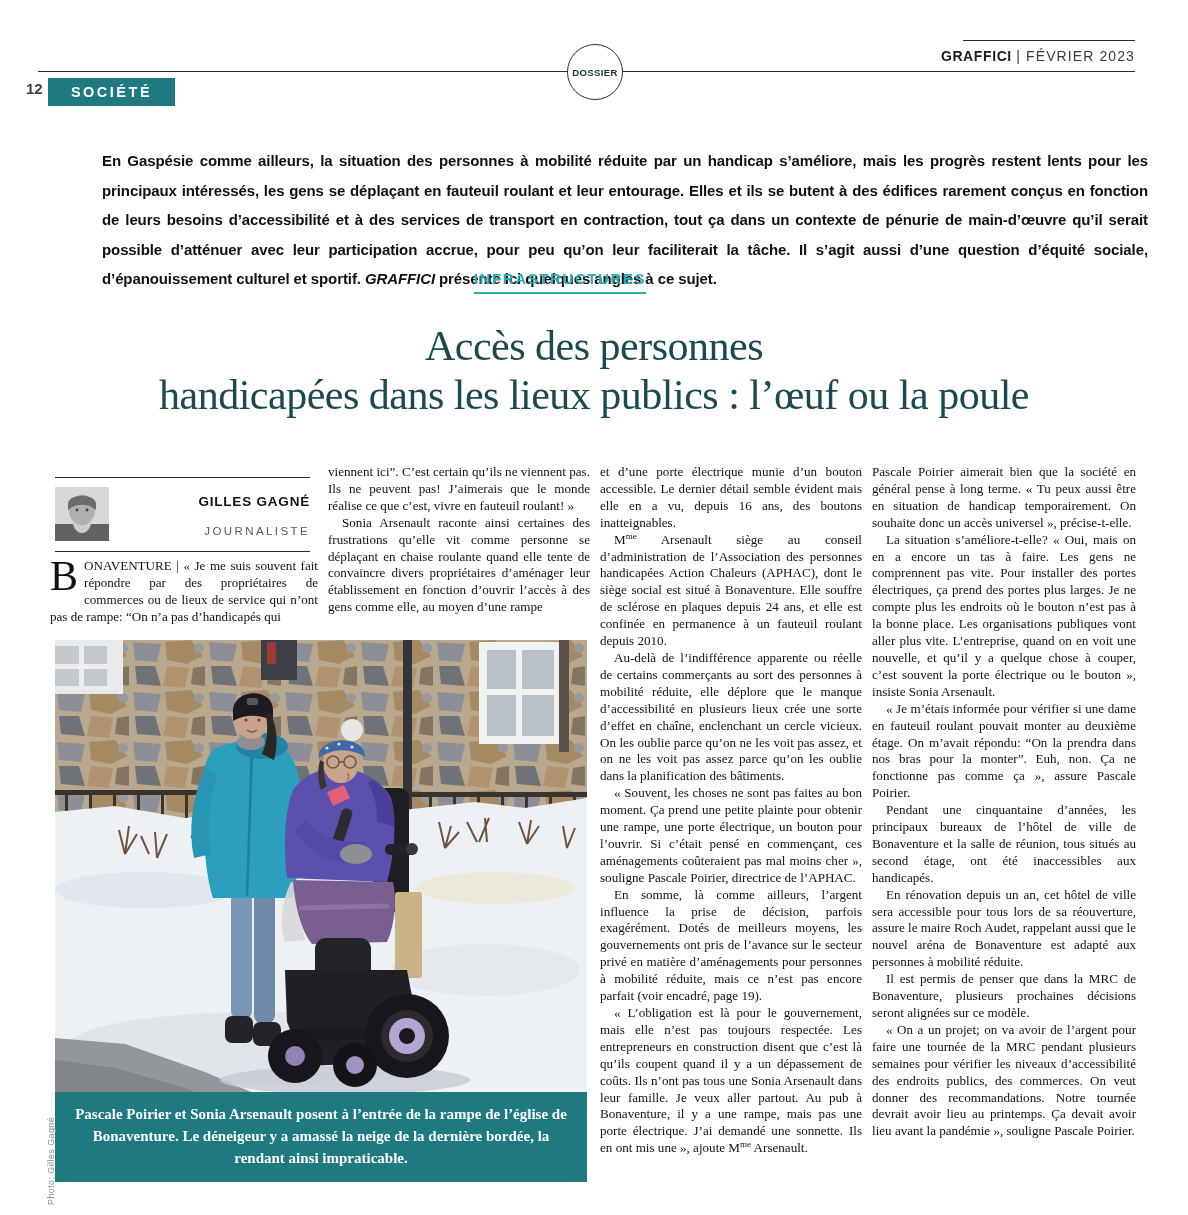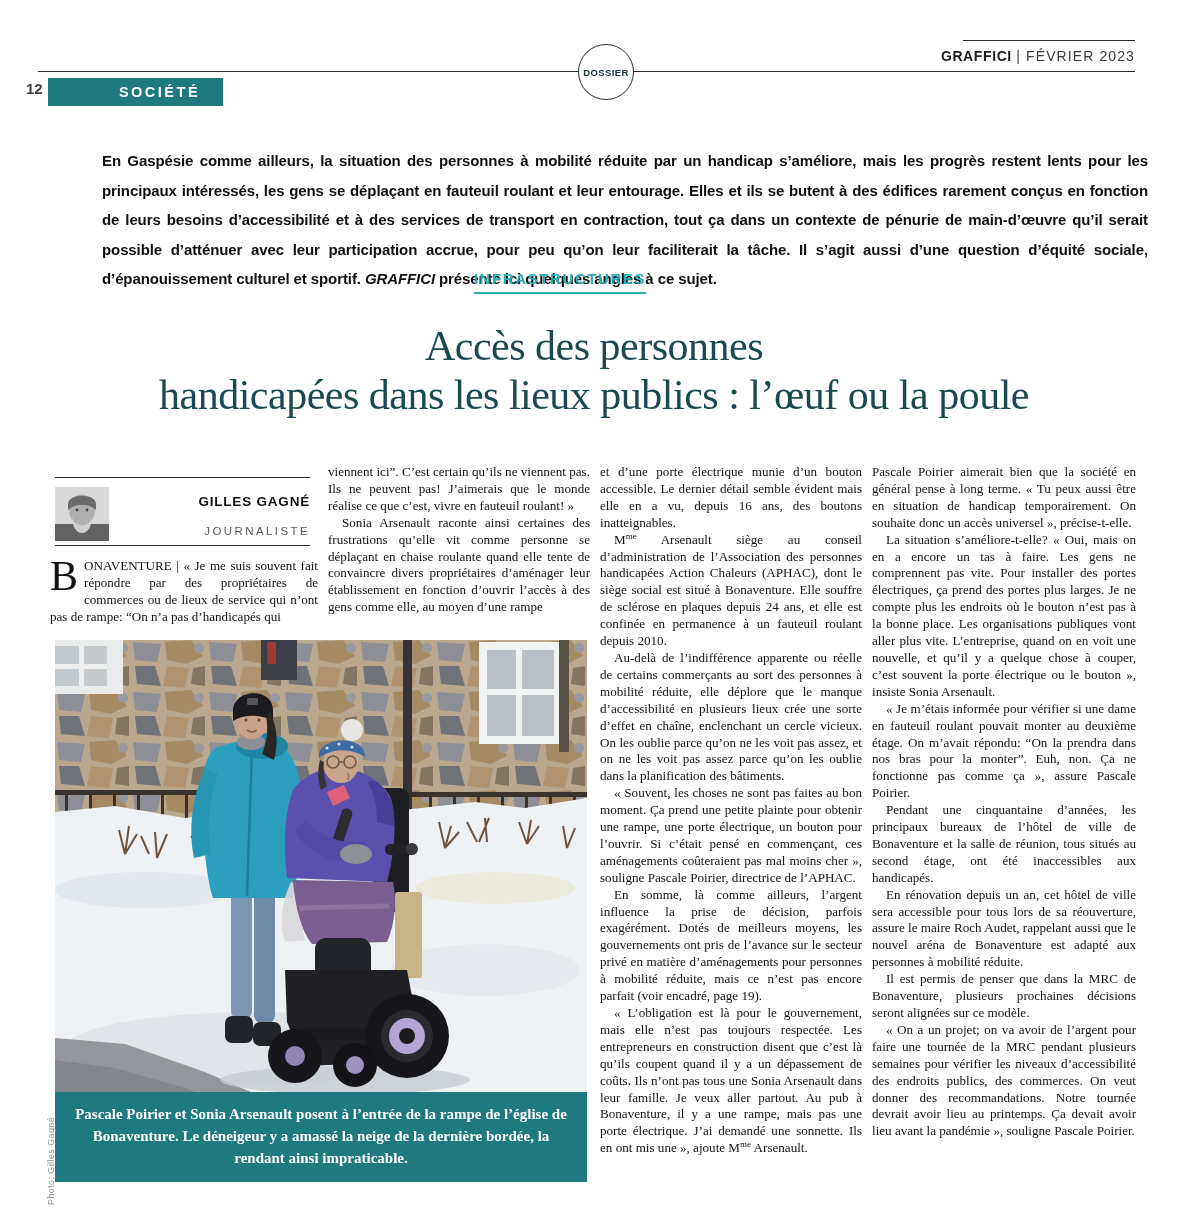--- a/index.html
+++ b/index.html
@@ -8,40 +8,40 @@
 
   
   .rule-main{position:absolute;left:38px;top:71px;width:1097px;height:0;border-top:1.6px solid #2b2b2b;}
   .masthead-wrap{position:absolute;right:53px;top:40px;font-family:"Liberation Sans",sans-serif;}
   .rule-mast{display:block;width:172px;border-top:1.6px solid #2b2b2b;margin-left:auto;margin-bottom:6px;}
   .masthead{font-size:14px;letter-spacing:.6px;color:#1c1c1c;}
   .masthead .bold{font-weight:700;}
   .masthead .issue{font-weight:400;color:#3a3a3a;letter-spacing:1.1px;}
   .dossier-badge{position:absolute;left:567px;top:44px;width:54px;height:54px;border-radius:50%;
         background:#fff;border:1.6px solid #2b2b2b;display:flex;align-items:center;justify-content:center;
-        font-family:"Liberation Sans",sans-serif;font-size:9.5px;font-weight:700;letter-spacing:.4px;color:#16333a;z-index:2;margin-left:11px;}
+        font-family:"Liberation Sans",sans-serif;font-size:9.5px;font-weight:700;letter-spacing:.4px;color:#16333a;z-index:2;}
   .pageno{position:absolute;left:26px;top:80px;font-family:"Liberation Sans",sans-serif;font-weight:700;font-size:15px;color:#404040;}
   .section-box{position:absolute;left:48px;top:78px;width:127px;height:28px;display:flex;align-items:center;justify-content:center;
-        color:#fff;font-family:"Liberation Sans",sans-serif;font-weight:700;font-size:14.5px;letter-spacing:2.5px;padding-left:48px;}
+        color:#fff;font-family:"Liberation Sans",sans-serif;font-weight:700;font-size:14.5px;letter-spacing:2.5px;}
 
   
   .intro{position:absolute;left:90px;top:146px;width:1046px;font-family:"Liberation Sans",sans-serif;
         font-weight:700;font-size:15px;line-height:29.5px;text-align:justify;color:#101010;letter-spacing:-.1px;margin-left:12px;}
   .intro .it{font-style:italic;}
 
   
   .kicker-row{position:absolute;left:0;top:270px;width:1120px;display:flex;justify-content:center;}
   .kicker{font-family:"Liberation Sans",sans-serif;font-weight:700;font-size:15px;letter-spacing:1.6px;
         color:#2badb6;border-bottom:2.5px solid #2badb6;padding-bottom:5px;}
   .headline{position:absolute;left:0;top:322px;width:1188px;text-align:center;color:#1a4a50;
         font-family:"Liberation Serif",serif;font-weight:500;font-size:42px;line-height:49px;letter-spacing:-.5px;}
 
   
   .byline{position:absolute;left:55px;top:477px;width:255px;border-top:1.4px solid #2b2b2b;border-bottom:1.4px solid #2b2b2b;
-        padding:9px 0 4px 0;display:flex;align-items:flex-start;}
+        padding:9px 0 10px 0;display:flex;align-items:flex-start;}
   .byline .portrait{width:54px;height:54px;flex:0 0 auto;filter:grayscale(1);}
   .byline .who{flex:1;text-align:right;font-family:"Liberation Sans",sans-serif;padding-top:7px;}
   .byline .name{font-weight:700;font-size:13.5px;letter-spacing:.8px;color:#111;}
   .byline .role{margin-top:16px;font-size:11.5px;letter-spacing:2.4px;color:#5a5a5a;}
 
   
   .col{position:absolute;font-size:13.1px;line-height:16.9px;text-align:justify;color:#121212;}
   .col p{margin:0;text-indent:14px;}
   .col p:first-child{text-indent:0;}
   .col sup{font-size:9px;line-height:0;}

